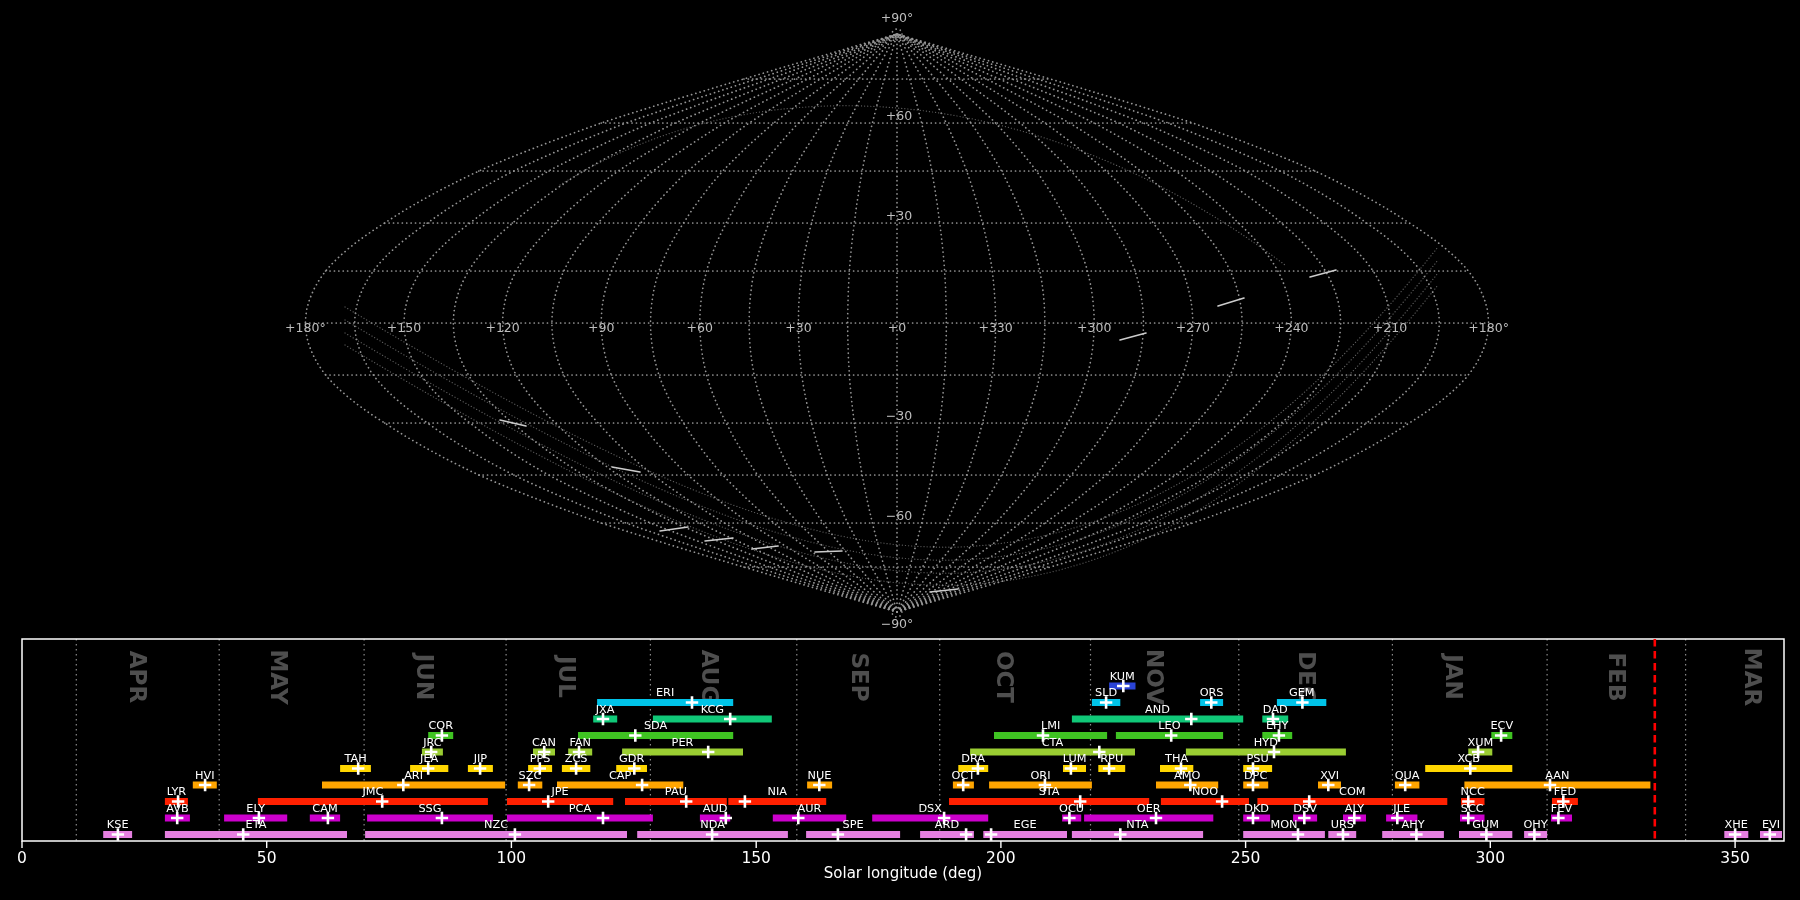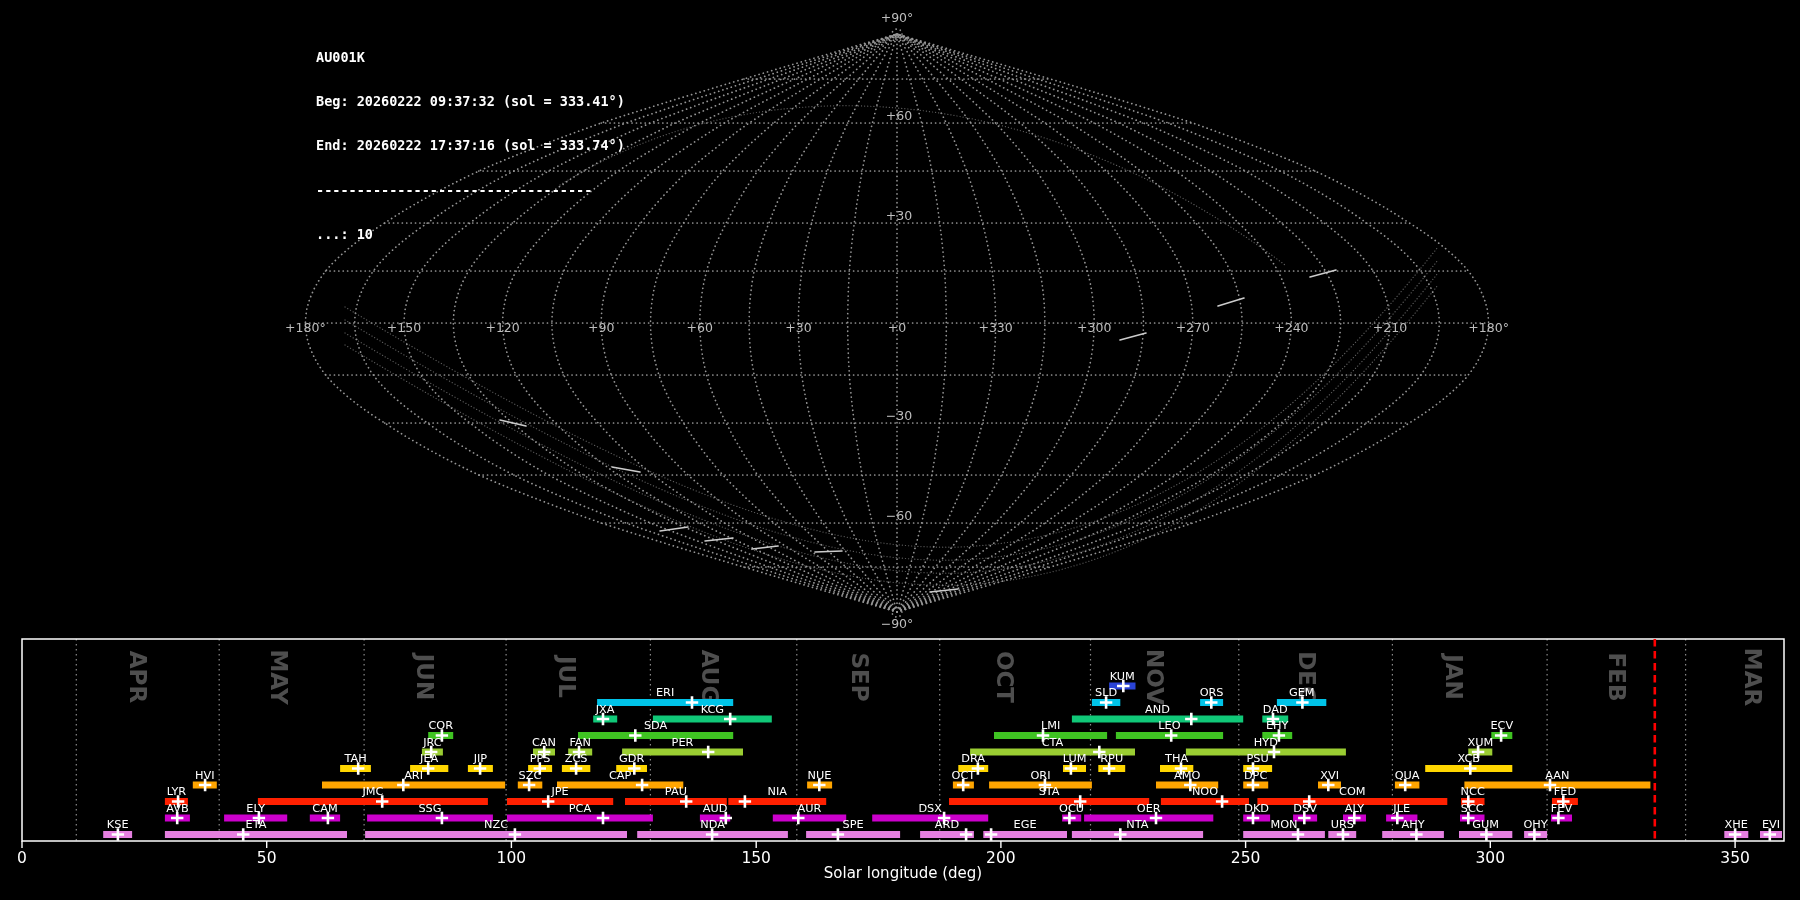--- a/index.html
+++ b/index.html
@@ -8,27 +8,20 @@
   #plot{position:absolute;left:0;top:0;}
   .hdr{position:absolute;left:316px;top:20px;color:#fff;
        font-family:"DejaVu Sans Mono","Liberation Mono",monospace;
        font-size:13.5px;font-weight:bold;line-height:14.8px;white-space:pre;z-index:5;}
   text{font-family:"DejaVu Sans","Liberation Sans",sans-serif;}
 </style>
 </head>
 <body>
 
 <div class="stage">
-  <div class="hdr">
-    <div>AU001K</div>
-    <div>Beg: 20260222 09:37:32 (sol = 333.41°)</div>
-    <div>End: 20260222 17:37:16 (sol = 333.74°)</div>
-    <div>----------------------------------</div>
-    <div>...: 10</div>
-  </div>
   <svg id="plot" width="1800" height="900" viewBox="0 0 1800 900">
       <g fill="none" stroke="#9e9e9e" stroke-width="1.7" stroke-linecap="round" stroke-dasharray="0.1 4.3" opacity="0.95">
         <polyline points="897.0,612.0 876.4,606.0 855.7,600.0 835.2,594.0 814.7,588.0 794.3,582.0 774.0,576.0 753.9,570.0 733.9,564.1 714.2,558.2 694.7,552.3 675.4,546.5 656.4,540.6 637.7,534.7 619.3,528.9 601.2,523.0 583.5,516.6 566.2,510.2 549.3,503.8 532.8,497.4 516.7,491.0 501.1,484.6 486.0,478.2 471.4,471.5 457.4,464.6 443.8,457.7 430.8,450.7 418.4,443.8 406.5,436.9 395.3,429.9 384.7,423.0 374.6,416.6 365.3,410.2 356.5,403.8 348.5,397.4 341.1,391.0 334.4,384.6 328.3,378.2 323.0,371.5 318.3,364.6 314.4,357.7 311.2,350.7 308.6,343.8 306.8,336.9 305.8,329.9 305.4,323.0 305.8,316.1 306.8,309.1 308.6,302.2 311.2,295.3 314.4,288.3 318.3,281.4 323.0,274.5 328.3,267.8 334.4,261.4 341.1,255.0 348.5,248.6 356.5,242.2 365.3,235.8 374.6,229.4 384.7,223.0 395.3,216.1 406.5,209.1 418.4,202.2 430.8,195.3 443.8,188.3 457.4,181.4 471.4,174.5 486.0,167.8 501.1,161.4 516.7,155.0 532.8,148.6 549.3,142.2 566.2,135.8 583.5,129.4 601.2,123.0 619.3,117.1 637.7,111.3 656.4,105.4 675.4,99.5 694.7,93.7 714.2,87.8 733.9,81.9 753.9,76.0 774.0,70.0 794.3,64.0 814.7,58.0 835.2,52.0 855.7,46.0 876.4,40.0 897.0,34.0"></polyline>
         <polyline points="897.0,612.0 878.1,606.0 859.2,600.0 840.3,594.0 821.5,588.0 802.8,582.0 784.2,576.0 765.8,570.0 747.5,564.1 729.4,558.2 711.5,552.3 693.9,546.5 676.4,540.6 659.3,534.7 642.4,528.9 625.8,523.0 609.6,516.6 593.7,510.2 578.2,503.8 563.1,497.4 548.4,491.0 534.1,484.6 520.3,478.2 506.9,471.5 494.0,464.6 481.6,457.7 469.7,450.7 458.3,443.8 447.4,436.9 437.1,429.9 427.4,423.0 418.2,416.6 409.6,410.2 401.6,403.8 394.2,397.4 387.4,391.0 381.2,384.6 375.7,378.2 370.8,371.5 366.6,364.6 362.9,357.7 360.0,350.7 357.7,343.8 356.0,336.9 355.0,329.9 354.7,323.0 355.0,316.1 356.0,309.1 357.7,302.2 360.0,295.3 362.9,288.3 366.6,281.4 370.8,274.5 375.7,267.8 381.2,261.4 387.4,255.0 394.2,248.6 401.6,242.2 409.6,235.8 418.2,229.4 427.4,223.0 437.1,216.1 447.4,209.1 458.3,202.2 469.7,195.3 481.6,188.3 494.0,181.4 506.9,174.5 520.3,167.8 534.1,161.4 548.4,155.0 563.1,148.6 578.2,142.2 593.7,135.8 609.6,129.4 625.8,123.0 642.4,117.1 659.3,111.3 676.4,105.4 693.9,99.5 711.5,93.7 729.4,87.8 747.5,81.9 765.8,76.0 784.2,70.0 802.8,64.0 821.5,58.0 840.3,52.0 859.2,46.0 878.1,40.0 897.0,34.0"></polyline>
         <polyline points="897.0,612.0 879.8,606.0 862.6,600.0 845.5,594.0 828.4,588.0 811.4,582.0 794.5,576.0 777.7,570.0 761.1,564.1 744.7,558.2 728.4,552.3 712.3,546.5 696.5,540.6 680.9,534.7 665.6,528.9 650.5,523.0 635.7,516.6 621.3,510.2 607.2,503.8 593.5,497.4 580.1,491.0 567.1,484.6 554.5,478.2 542.4,471.5 530.6,464.6 519.3,457.7 508.5,450.7 498.2,443.8 488.3,436.9 478.9,429.9 470.0,423.0 461.7,416.6 453.9,410.2 446.6,403.8 439.9,397.4 433.7,391.0 428.1,384.6 423.1,378.2 418.6,371.5 414.8,364.6 411.5,357.7 408.8,350.7 406.7,343.8 405.2,336.9 404.3,329.9 404.0,323.0 404.3,316.1 405.2,309.1 406.7,302.2 408.8,295.3 411.5,288.3 414.8,281.4 418.6,274.5 423.1,267.8 428.1,261.4 433.7,255.0 439.9,248.6 446.6,242.2 453.9,235.8 461.7,229.4 470.0,223.0 478.9,216.1 488.3,209.1 498.2,202.2 508.5,195.3 519.3,188.3 530.6,181.4 542.4,174.5 554.5,167.8 567.1,161.4 580.1,155.0 593.5,148.6 607.2,142.2 621.3,135.8 635.7,129.4 650.5,123.0 665.6,117.1 680.9,111.3 696.5,105.4 712.3,99.5 728.4,93.7 744.7,87.8 761.1,81.9 777.7,76.0 794.5,70.0 811.4,64.0 828.4,58.0 845.5,52.0 862.6,46.0 879.8,40.0 897.0,34.0"></polyline>
         <polyline points="897.0,612.0 881.5,606.0 866.0,600.0 850.6,594.0 835.2,588.0 820.0,582.0 804.7,576.0 789.7,570.0 774.7,564.1 759.9,558.2 745.2,552.3 730.8,546.5 716.5,540.6 702.5,534.7 688.7,528.9 675.1,523.0 661.9,516.6 648.9,510.2 636.2,503.8 623.8,497.4 611.8,491.0 600.1,484.6 588.8,478.2 577.8,471.5 567.3,464.6 557.1,457.7 547.4,450.7 538.0,443.8 529.2,436.9 520.7,429.9 512.7,423.0 505.2,416.6 498.2,410.2 491.7,403.8 485.6,397.4 480.1,391.0 475.0,384.6 470.5,378.2 466.5,371.5 463.0,364.6 460.0,357.7 457.6,350.7 455.7,343.8 454.4,336.9 453.6,329.9 453.3,323.0 453.6,316.1 454.4,309.1 455.7,302.2 457.6,295.3 460.0,288.3 463.0,281.4 466.5,274.5 470.5,267.8 475.0,261.4 480.1,255.0 485.6,248.6 491.7,242.2 498.2,235.8 505.2,229.4 512.7,223.0 520.7,216.1 529.2,209.1 538.0,202.2 547.4,195.3 557.1,188.3 567.3,181.4 577.8,174.5 588.8,167.8 600.1,161.4 611.8,155.0 623.8,148.6 636.2,142.2 648.9,135.8 661.9,129.4 675.1,123.0 688.7,117.1 702.5,111.3 716.5,105.4 730.8,99.5 745.2,93.7 759.9,87.8 774.7,81.9 789.7,76.0 804.7,70.0 820.0,64.0 835.2,58.0 850.6,52.0 866.0,46.0 881.5,40.0 897.0,34.0"></polyline>
         <polyline points="897.0,612.0 883.2,606.0 869.5,600.0 855.8,594.0 842.1,588.0 828.5,582.0 815.0,576.0 801.6,570.0 788.3,564.1 775.1,558.2 762.1,552.3 749.3,546.5 736.6,540.6 724.1,534.7 711.8,528.9 699.8,523.0 688.0,516.6 676.5,510.2 665.2,503.8 654.2,497.4 643.5,491.0 633.1,484.6 623.0,478.2 613.3,471.5 603.9,464.6 594.9,457.7 586.2,450.7 577.9,443.8 570.0,436.9 562.5,429.9 555.4,423.0 548.8,416.6 542.5,410.2 536.7,403.8 531.3,397.4 526.4,391.0 521.9,384.6 517.9,378.2 514.3,371.5 511.2,364.6 508.6,357.7 506.4,350.7 504.8,343.8 503.6,336.9 502.8,329.9 502.6,323.0 502.8,316.1 503.6,309.1 504.8,302.2 506.4,295.3 508.6,288.3 511.2,281.4 514.3,274.5 517.9,267.8 521.9,261.4 526.4,255.0 531.3,248.6 536.7,242.2 542.5,235.8 548.8,229.4 555.4,223.0 562.5,216.1 570.0,209.1 577.9,202.2 586.2,195.3 594.9,188.3 603.9,181.4 613.3,174.5 623.0,167.8 633.1,161.4 643.5,155.0 654.2,148.6 665.2,142.2 676.5,135.8 688.0,129.4 699.8,123.0 711.8,117.1 724.1,111.3 736.6,105.4 749.3,99.5 762.1,93.7 775.1,87.8 788.3,81.9 801.6,76.0 815.0,70.0 828.5,64.0 842.1,58.0 855.8,52.0 869.5,46.0 883.2,40.0 897.0,34.0"></polyline>
         <polyline points="897.0,612.0 885.0,606.0 872.9,600.0 860.9,594.0 849.0,588.0 837.1,582.0 825.2,576.0 813.5,570.0 801.9,564.1 790.4,558.2 779.0,552.3 767.7,546.5 756.6,540.6 745.7,534.7 735.0,528.9 724.4,523.0 714.1,516.6 704.0,510.2 694.2,503.8 684.5,497.4 675.2,491.0 666.1,484.6 657.3,478.2 648.8,471.5 640.5,464.6 632.6,457.7 625.1,450.7 617.8,443.8 610.9,436.9 604.3,429.9 598.1,423.0 592.3,416.6 586.8,410.2 581.7,403.8 577.0,397.4 572.7,391.0 568.8,384.6 565.3,378.2 562.2,371.5 559.4,364.6 557.1,357.7 555.3,350.7 553.8,343.8 552.7,336.9 552.1,329.9 551.9,323.0 552.1,316.1 552.7,309.1 553.8,302.2 555.3,295.3 557.1,288.3 559.4,281.4 562.2,274.5 565.3,267.8 568.8,261.4 572.7,255.0 577.0,248.6 581.7,242.2 586.8,235.8 592.3,229.4 598.1,223.0 604.3,216.1 610.9,209.1 617.8,202.2 625.1,195.3 632.6,188.3 640.5,181.4 648.8,174.5 657.3,167.8 666.1,161.4 675.2,155.0 684.5,148.6 694.2,142.2 704.0,135.8 714.1,129.4 724.4,123.0 735.0,117.1 745.7,111.3 756.6,105.4 767.7,99.5 779.0,93.7 790.4,87.8 801.9,81.9 813.5,76.0 825.2,70.0 837.1,64.0 849.0,58.0 860.9,52.0 872.9,46.0 885.0,40.0 897.0,34.0"></polyline>
         <polyline points="897.0,612.0 886.7,606.0 876.4,600.0 866.1,594.0 855.8,588.0 845.6,582.0 835.5,576.0 825.4,570.0 815.5,564.1 805.6,558.2 795.8,552.3 786.2,546.5 776.7,540.6 767.3,534.7 758.1,528.9 749.1,523.0 740.2,516.6 731.6,510.2 723.1,503.8 714.9,497.4 706.9,491.0 699.1,484.6 691.5,478.2 684.2,471.5 677.2,464.6 670.4,457.7 663.9,450.7 657.7,443.8 651.8,436.9 646.1,429.9 640.8,423.0 635.8,416.6 631.1,410.2 626.8,403.8 622.7,397.4 619.0,391.0 615.7,384.6 612.7,378.2 610.0,371.5 607.7,364.6 605.7,357.7 604.1,350.7 602.8,343.8 601.9,336.9 601.4,329.9 601.2,323.0 601.4,316.1 601.9,309.1 602.8,302.2 604.1,295.3 605.7,288.3 607.7,281.4 610.0,274.5 612.7,267.8 615.7,261.4 619.0,255.0 622.7,248.6 626.8,242.2 631.1,235.8 635.8,229.4 640.8,223.0 646.1,216.1 651.8,209.1 657.7,202.2 663.9,195.3 670.4,188.3 677.2,181.4 684.2,174.5 691.5,167.8 699.1,161.4 706.9,155.0 714.9,148.6 723.1,142.2 731.6,135.8 740.2,129.4 749.1,123.0 758.1,117.1 767.3,111.3 776.7,105.4 786.2,99.5 795.8,93.7 805.6,87.8 815.5,81.9 825.4,76.0 835.5,70.0 845.6,64.0 855.8,58.0 866.1,52.0 876.4,46.0 886.7,40.0 897.0,34.0"></polyline>
         <polyline points="897.0,612.0 888.4,606.0 879.8,600.0 871.2,594.0 862.7,588.0 854.2,582.0 845.7,576.0 837.4,570.0 829.1,564.1 820.8,558.2 812.7,552.3 804.7,546.5 796.7,540.6 788.9,534.7 781.3,528.9 773.8,523.0 766.4,516.6 759.2,510.2 752.1,503.8 745.2,497.4 738.6,491.0 732.1,484.6 725.8,478.2 719.7,471.5 713.8,464.6 708.2,457.7 702.8,450.7 697.6,443.8 692.6,436.9 688.0,429.9 683.5,423.0 679.4,416.6 675.4,410.2 671.8,403.8 668.4,397.4 665.4,391.0 662.6,384.6 660.0,378.2 657.8,371.5 655.9,364.6 654.2,357.7 652.9,350.7 651.9,343.8 651.1,336.9 650.7,329.9 650.5,323.0 650.7,316.1 651.1,309.1 651.9,302.2 652.9,295.3 654.2,288.3 655.9,281.4 657.8,274.5 660.0,267.8 662.6,261.4 665.4,255.0 668.4,248.6 671.8,242.2 675.4,235.8 679.4,229.4 683.5,223.0 688.0,216.1 692.6,209.1 697.6,202.2 702.8,195.3 708.2,188.3 713.8,181.4 719.7,174.5 725.8,167.8 732.1,161.4 738.6,155.0 745.2,148.6 752.1,142.2 759.2,135.8 766.4,129.4 773.8,123.0 781.3,117.1 788.9,111.3 796.7,105.4 804.7,99.5 812.7,93.7 820.8,87.8 829.1,81.9 837.4,76.0 845.7,70.0 854.2,64.0 862.7,58.0 871.2,52.0 879.8,46.0 888.4,40.0 897.0,34.0"></polyline>

